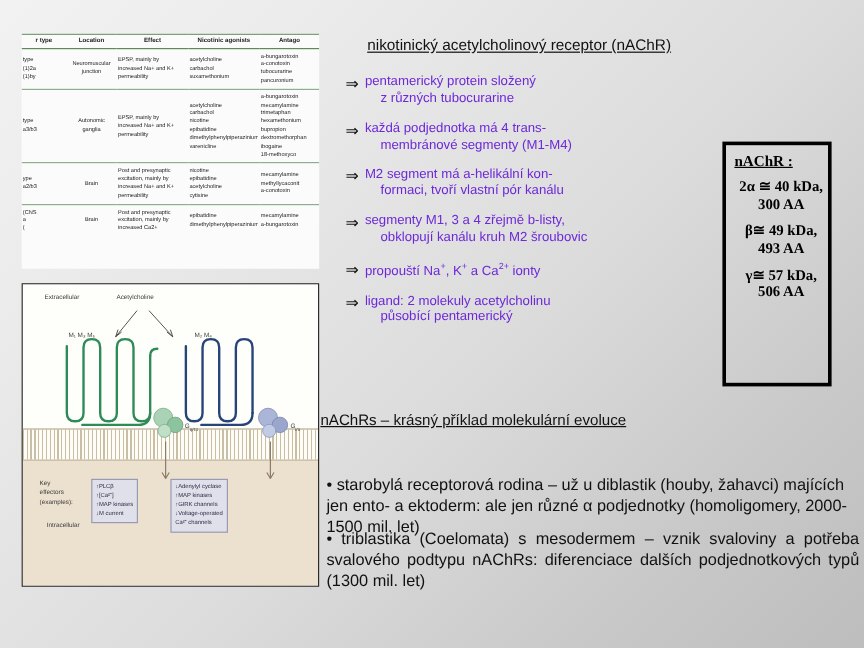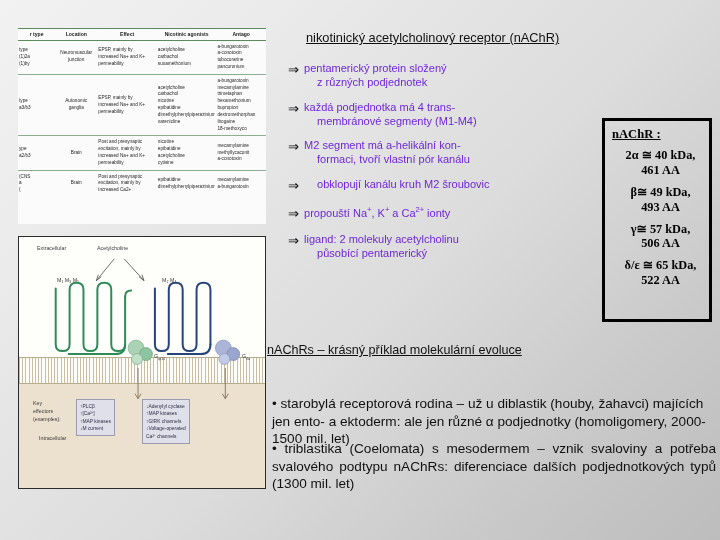--- a/index.html
+++ b/index.html
@@ -87,21 +87,21 @@
   }
   .bullet-text {
     font-size: 11px; color: #6d28d9; line-height: 1.26;
   }
   .bullet-text .l2 { display: block; padding-left: 13px; }
   sup { font-size: 0.68em; vertical-align: super; }
 
   
   #subunit-box {
     position: absolute; left: 602px; top: 118px;
-    width: 110px; height: 204px;
+    width: 91px; height: 204px;
     border: 3.2px solid #000;
     background: transparent;
     padding: 6px 0 3px 7px;
   }
   #subunit-heading {
     font-family: "Liberation Serif", serif;
     font-size: 12.6px; font-weight: bold; color: #000;
     text-decoration: underline; margin-bottom: 6px;
   }
   .subunit-entry {
@@ -325,61 +325,57 @@
       <span class="cellline">↓Voltage-operated</span>
       <span class="cellline">   Ca²⁺ channels</span>
     </div>
 </div>
 
 <div id="slide-title">nikotinický acetylcholinový receptor (nAChR)</div>
 
 <div id="bullet-list">
     <div class="bullet-row">
       <span class="bullet-mark">⇒</span>
-      <span class="bullet-text"><span>pentamerický protein složený</span><span class="l2">z různých podjednotek</span></span>
+      <span class="bullet-text"><span>pentamerický protein složený</span><span class="l2">z různých tubocurarine</span></span>
     </div>
     <div class="bullet-row">
       <span class="bullet-mark">⇒</span>
       <span class="bullet-text"><span>každá podjednotka má 4 trans-</span><span class="l2">membránové segmenty (M1-M4)</span></span>
     </div>
     <div class="bullet-row">
       <span class="bullet-mark">⇒</span>
       <span class="bullet-text"><span>M2 segment má a-helikální kon-</span><span class="l2">formaci, tvoří vlastní pór kanálu</span></span>
     </div>
     <div class="bullet-row">
       <span class="bullet-mark">⇒</span>
-      <span class="bullet-text"><span class="l2">obklopují kanálu kruh M2 šroubovic</span></span>
+      <span class="bullet-text"><span>segmenty M1, 3 a 4 zřejmě b-listy,</span><span class="l2">obklopují kanálu kruh M2 šroubovic</span></span>
     </div>
     <div class="bullet-row">
       <span class="bullet-mark">⇒</span>
       <span class="bullet-text"><span>propouští Na<sup>+</sup>, K<sup>+</sup> a Ca<sup>2+</sup> ionty</span></span>
     </div>
     <div class="bullet-row">
       <span class="bullet-mark">⇒</span>
       <span class="bullet-text"><span>ligand: 2 molekuly acetylcholinu</span><span class="l2">působící pentamerický</span></span>
     </div>
   </div>
 
 <div id="subunit-box">
   <div id="subunit-heading">nAChR :</div>
   <div id="subunit-entries">
       <div class="subunit-entry">
         <span class="cellline">2α  ≅ 40 kDa,</span>
-        <span class="cellline">461 AA</span>
+        <span class="cellline">300 AA</span>
       </div>
       <div class="subunit-entry">
         <span class="cellline">β≅ 49 kDa,</span>
         <span class="cellline">493 AA</span>
       </div>
       <div class="subunit-entry">
         <span class="cellline">γ≅ 57  kDa,</span>
         <span class="cellline">506 AA</span>
       </div>
-      <div class="subunit-entry">
-        <span class="cellline">δ/ε ≅ 65 kDa,</span>
-        <span class="cellline">522  AA</span>
-      </div>
     </div>
 </div>
 
 <div id="evolution-heading">nAChRs – krásný příklad molekulární evoluce</div>
 <div class="para" id="para-1">• starobylá receptorová rodina – už u diblastik (houby, žahavci) majících jen ento- a ektoderm: ale jen různé α podjednotky (homoligomery, 2000-1500 mil. let)</div>
 <div class="para" id="para-2">•      triblastika (Coelomata) s mesodermem – vznik svaloviny a potřeba svalového podtypu nAChRs: diferenciace dalších podjednotkových typů (1300 mil. let)</div>
 
 </body></html>

